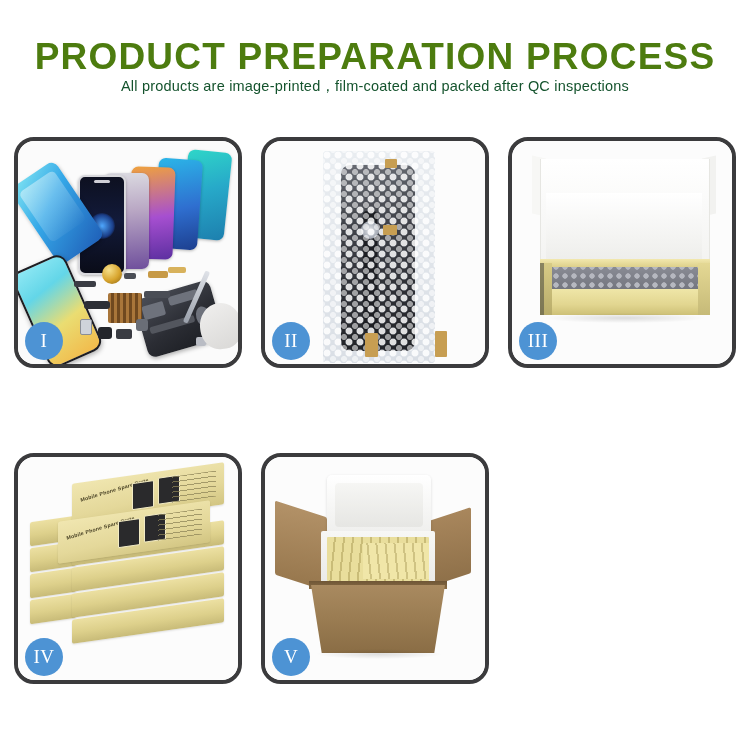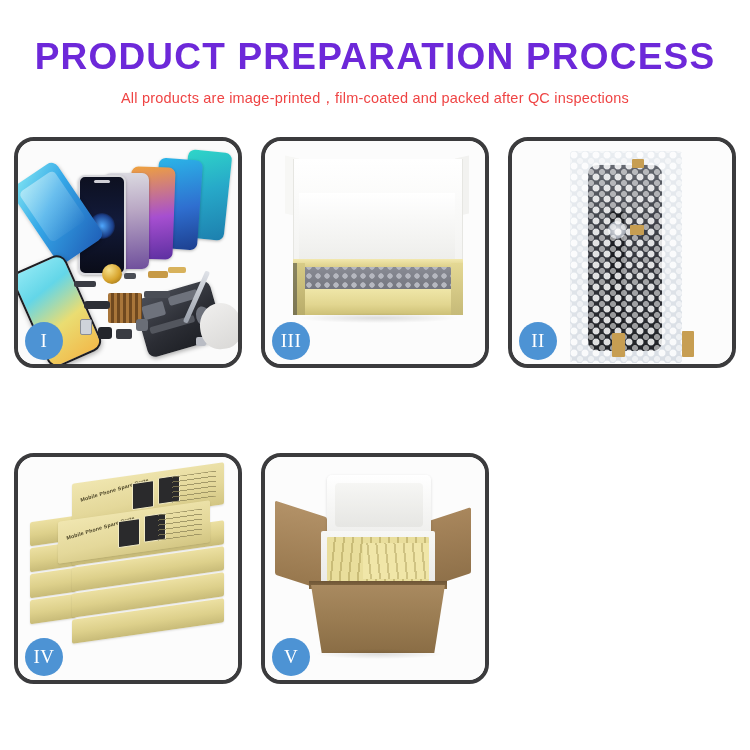--- a/index.html
+++ b/index.html
@@ -19,30 +19,29 @@
   .header {
     width: 100%;
     padding-top: 38px;
     text-align: center;
   }
   .title {
     font-family: "Liberation Sans", sans-serif;
     font-size: 37px;
     font-weight: bold;
     letter-spacing: 1.2px;
-    color: #6d28d9;
+    color: #4d7c0f;
     line-height: 1.05;
     white-space: nowrap;
   }
   .subtitle {
-    margin-top: 12px;
     font-family: "Liberation Sans", sans-serif;
     font-size: 14.5px;
     font-weight: normal;
-    color: #ef4444;
+    color: #14532d;
     letter-spacing: 0.2px;
     white-space: nowrap;
   }
 
   
   .grid {
     position: absolute;
     left: 14px;
     top: 137px;
     width: 722px;
@@ -425,49 +424,49 @@
         <span class="bit b11"></span>
         <span class="bit b12"></span>
       <div class="tool"></div>
       <div class="hand"></div>
     </div>
     <div class="badge">I</div>
   </div>
 
   <div class="panel">
     <div class="panel-inner">
+      <div class="p2-bg"></div>
+      <div class="bag">
+        <div class="bagpart"></div>
+        <div class="bubbles"></div>
+        <div class="bubbles2"></div>
+        <span class="tape t1"></span>
+        <span class="tape t2"></span>
+        <span class="tape t3"></span>
+        <span class="tape t4"></span>
+      </div>
+    </div>
+    <div class="badge">II</div>
+  </div>
+
+  <div class="panel">
+    <div class="panel-inner">
       <div class="p3-bg"></div>
       <div class="p3-lidflapL"></div>
       <div class="p3-lidflapR"></div>
       <div class="p3-lid"></div>
       <div class="p3-foam"></div>
       <div class="p3-contents"></div>
       <div class="p3-rim"></div>
       <div class="p3-front"></div>
       <div class="p3-lcap"></div>
       <div class="p3-rcap"></div>
       <div class="p3-shadow"></div>
     </div>
     <div class="badge">III</div>
-  </div>
-
-  <div class="panel">
-    <div class="panel-inner">
-      <div class="p2-bg"></div>
-      <div class="bag">
-        <div class="bagpart"></div>
-        <div class="bubbles"></div>
-        <div class="bubbles2"></div>
-        <span class="tape t1"></span>
-        <span class="tape t2"></span>
-        <span class="tape t3"></span>
-        <span class="tape t4"></span>
-      </div>
-    </div>
-    <div class="badge">II</div>
   </div>
 
   <div class="panel">
     <div class="panel-inner">
       <div class="p4-bg"></div>
       <div class="stackwrap">
         <div class="sbox st-g"></div>
         <div class="sbox st-h"></div>
         <div class="sbox st-i"></div>
         <div class="sbox st-j"></div>

